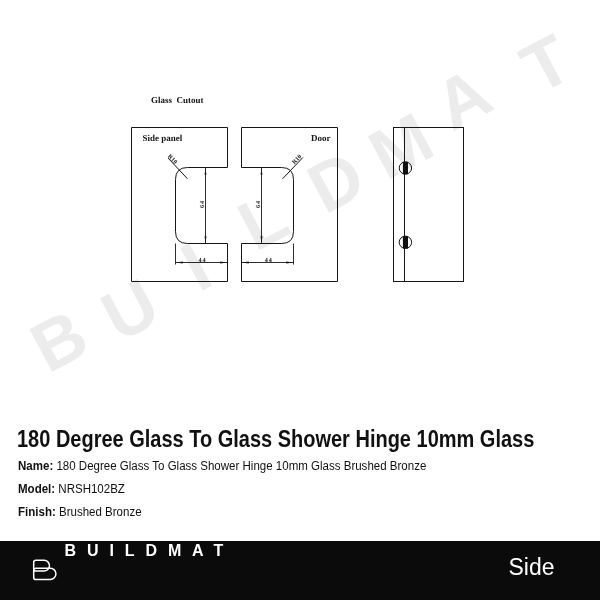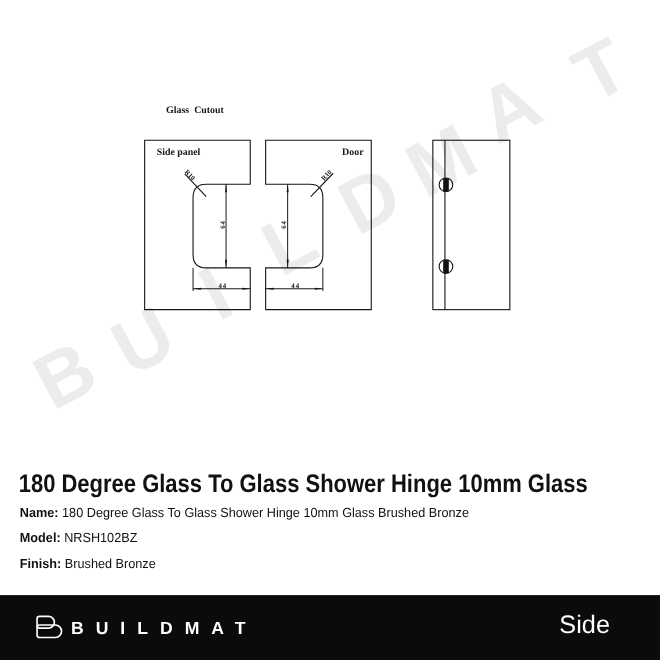--- a/index.html
+++ b/index.html
@@ -3,21 +3,21 @@
 <meta charset="utf-8">
 <style>
   html,body{margin:0;padding:0;} html{filter:grayscale(1);}
   body{width:600px;height:600px;background:#ffffff;font-family:"Liberation Sans",sans-serif;position:relative;overflow:hidden;}
   .wm{position:absolute;font-weight:bold;font-size:70px;color:#ececec;transform:translate(-50%,-50%) rotate(-28deg);z-index:0;font-family:"Liberation Sans",sans-serif;line-height:1;}
   #drawing{position:absolute;left:0;top:0;z-index:2;}
   .title{position:absolute;left:17px;top:426px;font-size:23px;font-weight:bold;color:#111;z-index:3;white-space:nowrap;transform:scaleX(0.869);transform-origin:left top;}
   .meta{position:absolute;left:18px;font-size:12px;color:#111;z-index:3;white-space:nowrap;transform:scaleX(0.96);transform-origin:left top;}
   .meta b{font-weight:bold;}
   .footer{position:absolute;left:0;top:541px;width:600px;height:59px;background:#0b0b0b;z-index:4;}
-  .bmtxt{position:absolute;left:64.5px;top:563px;font-size:16px;font-weight:bold;color:#fff;letter-spacing:10.9px;z-index:5;white-space:nowrap;}
+  .bmtxt{position:absolute;left:64.5px;top:542px;font-size:16px;font-weight:bold;color:#fff;letter-spacing:10.9px;z-index:5;white-space:nowrap;}
   .nero{position:absolute;left:508.5px;top:554px;font-size:23px;color:#fff;z-index:5;}
   .cad{font-family:"Liberation Serif",serif;fill:#161616;font-weight:bold;}
 </style>
 </head>
 <body>
   <div class="wm" style="left:59.3px;top:341px;">B</div>
   <div class="wm" style="left:130.4px;top:309.9px;">U</div>
   <div class="wm" style="left:195.8px;top:267px;">I</div>
   <div class="wm" style="left:263.2px;top:220.5px;">L</div>
   <div class="wm" style="left:336.2px;top:182.4px;">D</div>

